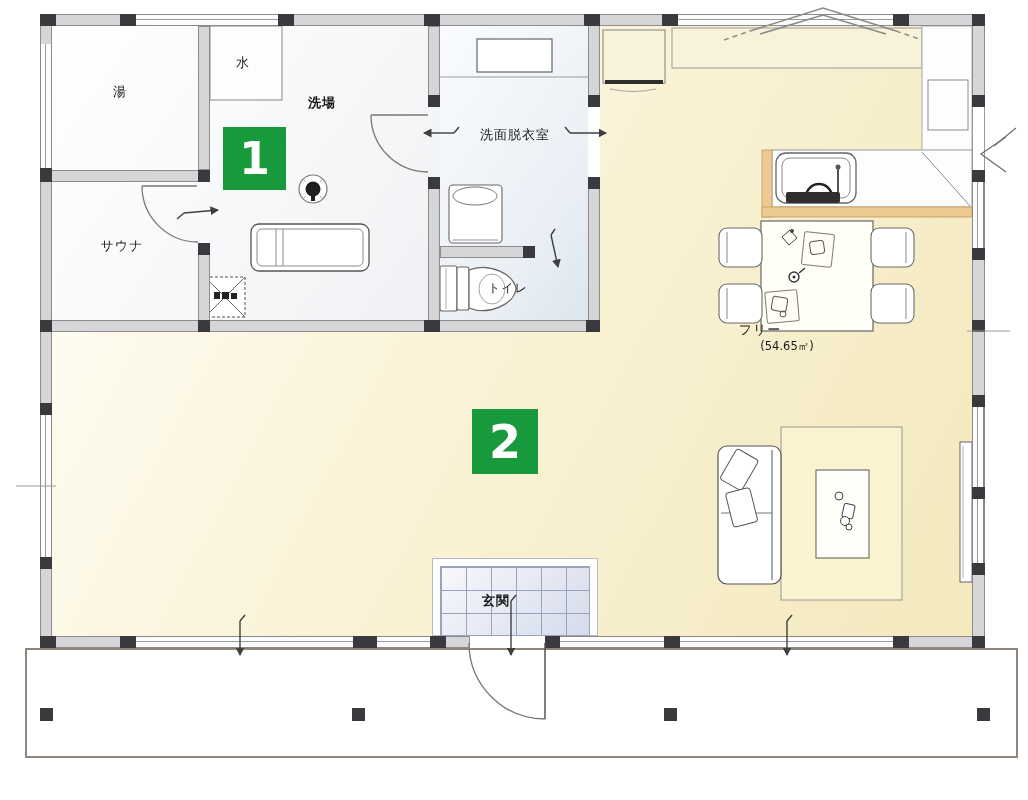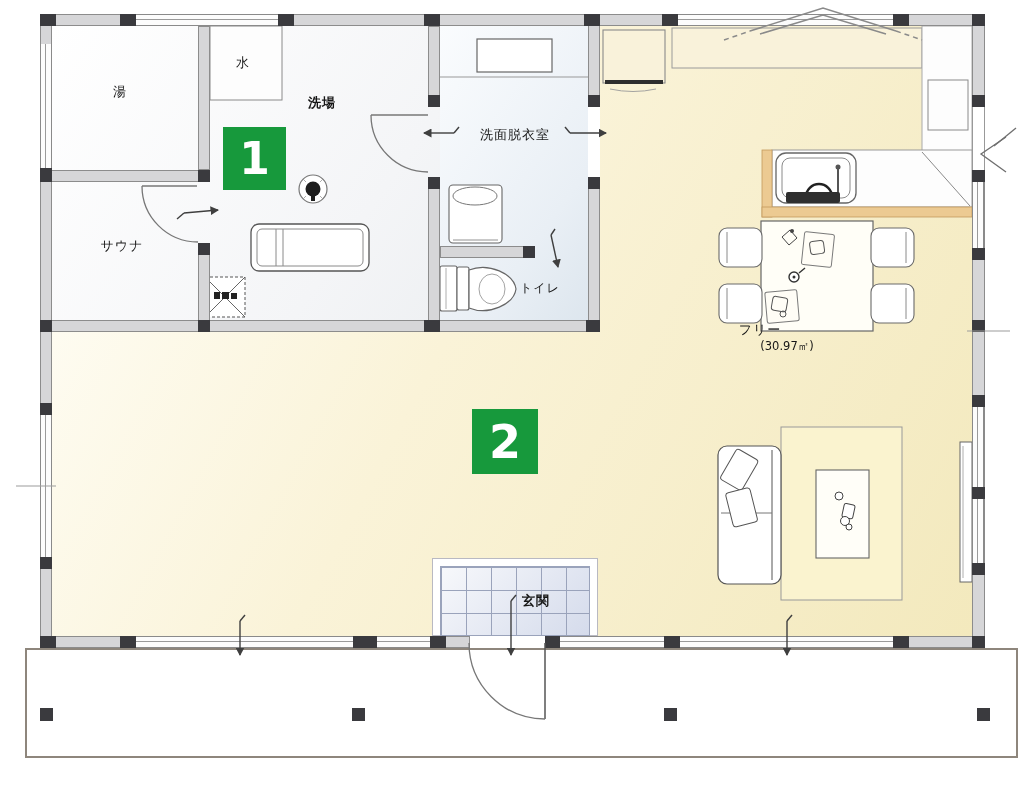--- a/index.html
+++ b/index.html
@@ -230,24 +230,24 @@
   </div>
   <div class="badge b2" style="left:472px;top:409px;width:66px;height:65px;">
     <span>2</span>
   </div>
 
   <div class="rlabel" style="left:120px;top:92px;">湯</div>
   <div class="rlabel" style="left:243px;top:63px;">水</div>
   <div class="rlabel" style="left:322px;top:103px;font-weight:bold;">洗場</div>
   <div class="rlabel" style="left:122px;top:246px;">サウナ</div>
   <div class="rlabel" style="left:515px;top:135px;">洗面脱衣室</div>
-  <div class="rlabel" style="left:508px;top:288px;font-size:12px;margin-left:32px;">トイレ</div>
+  <div class="rlabel" style="left:508px;top:288px;font-size:12px;">トイレ</div>
   <div class="rlabel" style="left:760px;top:330px;">フリー</div>
-  <div class="rlabel small" style="left:787px;top:346px;">(30.97㎡)</div>
-  <div class="rlabel" style="left:536px;top:601px;font-weight:600;">玄関</div>
+  <div class="rlabel small" style="left:787px;top:346px;">(54.65㎡)</div>
+  <div class="rlabel" style="left:496px;top:601px;font-weight:600;">玄関</div>
 
   <svg class="layer" width="1028" height="800" viewBox="0 0 1028 800">
     <defs>
       <marker id="ah" markerWidth="9" markerHeight="9" refX="7.5" refY="4.5" orient="auto" markerUnits="userSpaceOnUse">
         <path d="M0,0 L8.5,4.5 L0,9 Z" fill="#3f3f3f"></path>
       </marker>
     </defs>
     <g stroke="#8a8a8a" stroke-width="1.5" fill="none">
       <polyline points="750,31 823,8 896,31"></polyline>
       <polyline points="760,34 823,15 886,34"></polyline>

